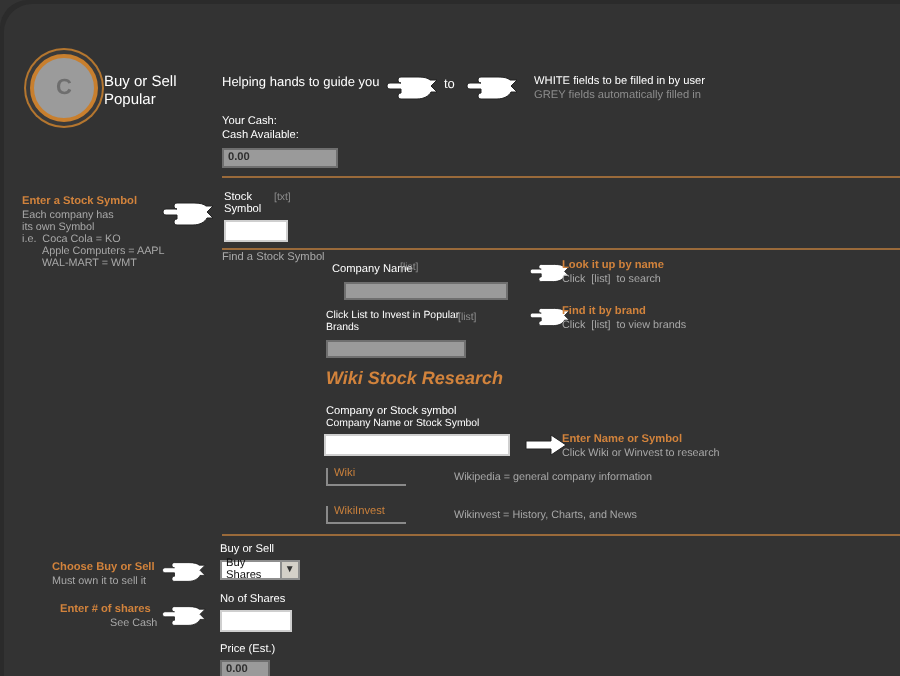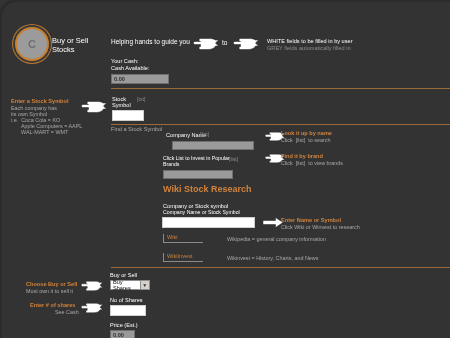--- a/index.html
+++ b/index.html
@@ -114,21 +114,21 @@
 
 <div id="page">
 
   <div class="frame-corner"></div>
 
   <div class="coin" style="left:15px; top:27px; width:30px; height:30px; font-size:11px;">
     <span>C</span>
   </div>
 
   <div class="lbl white-bold" style="left:52px; top:37px; font-size:7.5px;">Buy or Sell</div>
-  <div class="lbl white-bold" style="left:52px; top:46px; font-size:7.5px;">Stocks</div>
+  <div class="lbl white-bold" style="left:52px; top:46px; font-size:7.5px;">Popular</div>
 
   <div class="lbl white-bold" style="left:111px; top:38px; font-size:6.5px;">Helping hands to guide you</div>
 
   <svg class="hand" style="left:192px; top:36px;" width="27" height="16" viewBox="0 0 54 32">
     <path fill="#ffffff" stroke="#222" stroke-width="1" d="M6 11 C2 11 2 17 6 17 L17 17 L17 21 C13 21 13 27 17 27 L33 27
          C40 27 45 24 47 20 L53 20 L47 14 L53 8 L46 8 C44 6 40 5 34 5
          L17 5 C13 5 13 11 17 11 Z"></path>
   </svg>
   <div class="lbl white-bold" style="left:222px; top:39px; font-size:6.5px;">to</div>
 
@@ -187,21 +187,21 @@
   <div class="lbl grey-light" style="left:281px; top:137px; font-size:5.4px;">Click  [list]  to search</div>
 
   <svg class="hand" style="left:264px; top:152px;" width="21" height="13" viewBox="0 0 54 32">
     <path fill="#ffffff" stroke="#222" stroke-width="1" d="M6 11 C2 11 2 17 6 17 L17 17 L17 21 C13 21 13 27 17 27 L33 27
          C40 27 45 24 47 20 L53 20 L47 14 L53 8 L46 8 C44 6 40 5 34 5
          L17 5 C13 5 13 11 17 11 Z"></path>
   </svg>
   <div class="lbl orange-bold" style="left:281px; top:153px; font-size:5.6px;">Find it by brand</div>
   <div class="lbl grey-light" style="left:281px; top:160px; font-size:5.4px;">Click  [list]  to view brands</div>
 
-  <div class="lbl orange-bold" style="left:163px; top:184px; font-size:9px;">Wiki Stock Research</div>
+  <div class="lbl orange-bold" style="left:163px; top:184px; font-size:9px;font-style:italic;">Wiki Stock Research</div>
 
   <div class="lbl white-bold" style="left:163px; top:203px; font-size:5.6px;">Company or Stock symbol</div>
   <div class="lbl white-bold" style="left:163px; top:210px; font-size:5.2px;">Company Name or Stock Symbol</div>
   <div class="field-white" style="left:162px; top:217px; width:93px; height:11px;"></div>
 
   <svg class="arrow-right" style="left:262px; top:216px;" width="22" height="13" viewBox="0 0 44 26">
     <path fill="#ffffff" stroke="#222" stroke-width="1" d="M2 9 L27 9 L27 3 L42 13 L27 23 L27 17 L2 17 Z"></path>
   </svg>
   <div class="lbl orange-bold" style="left:281px; top:217px; font-size:5.6px;">Enter Name or Symbol</div>
   <div class="lbl grey-light" style="left:281px; top:224px; font-size:5.4px;">Click Wiki or Winvest to research</div>

